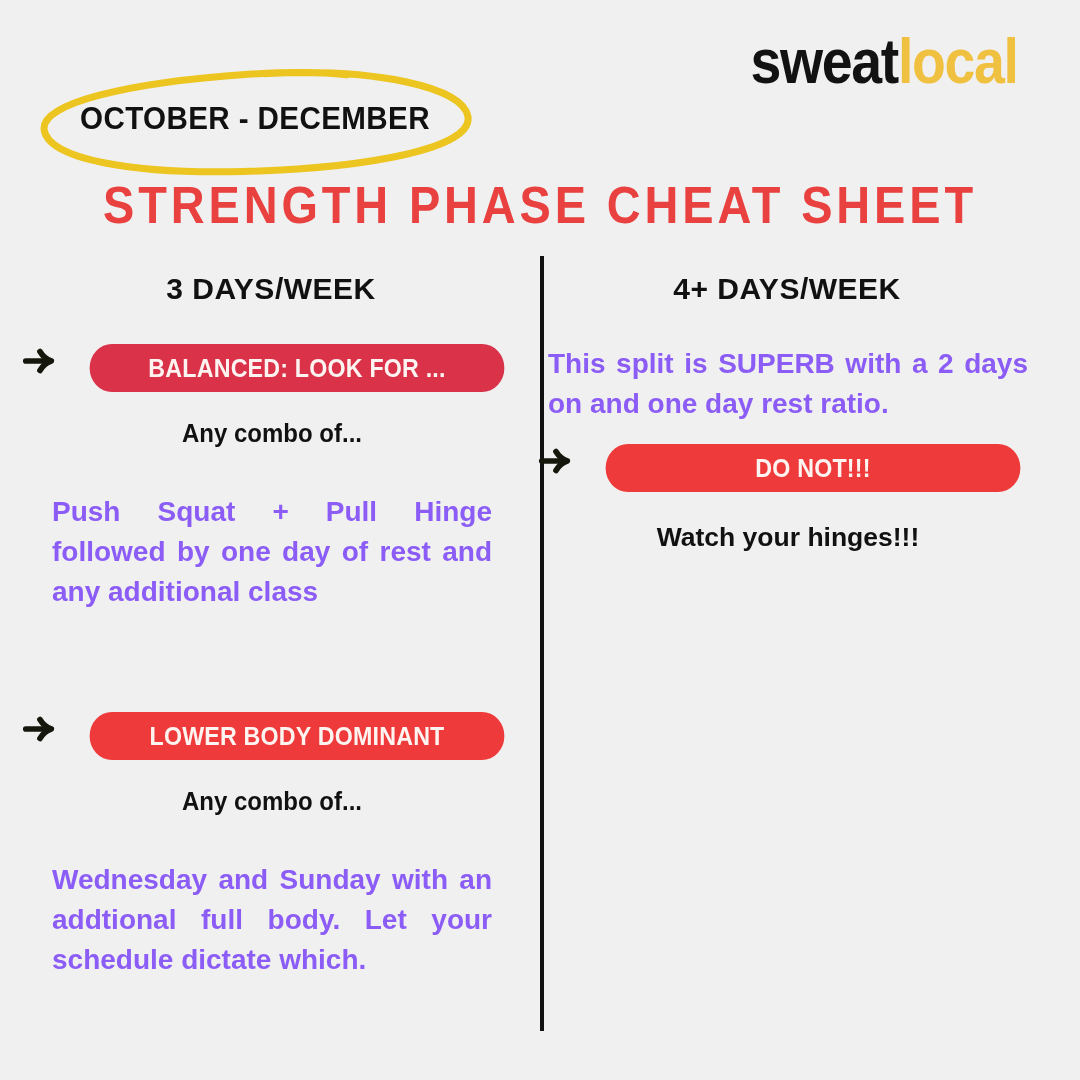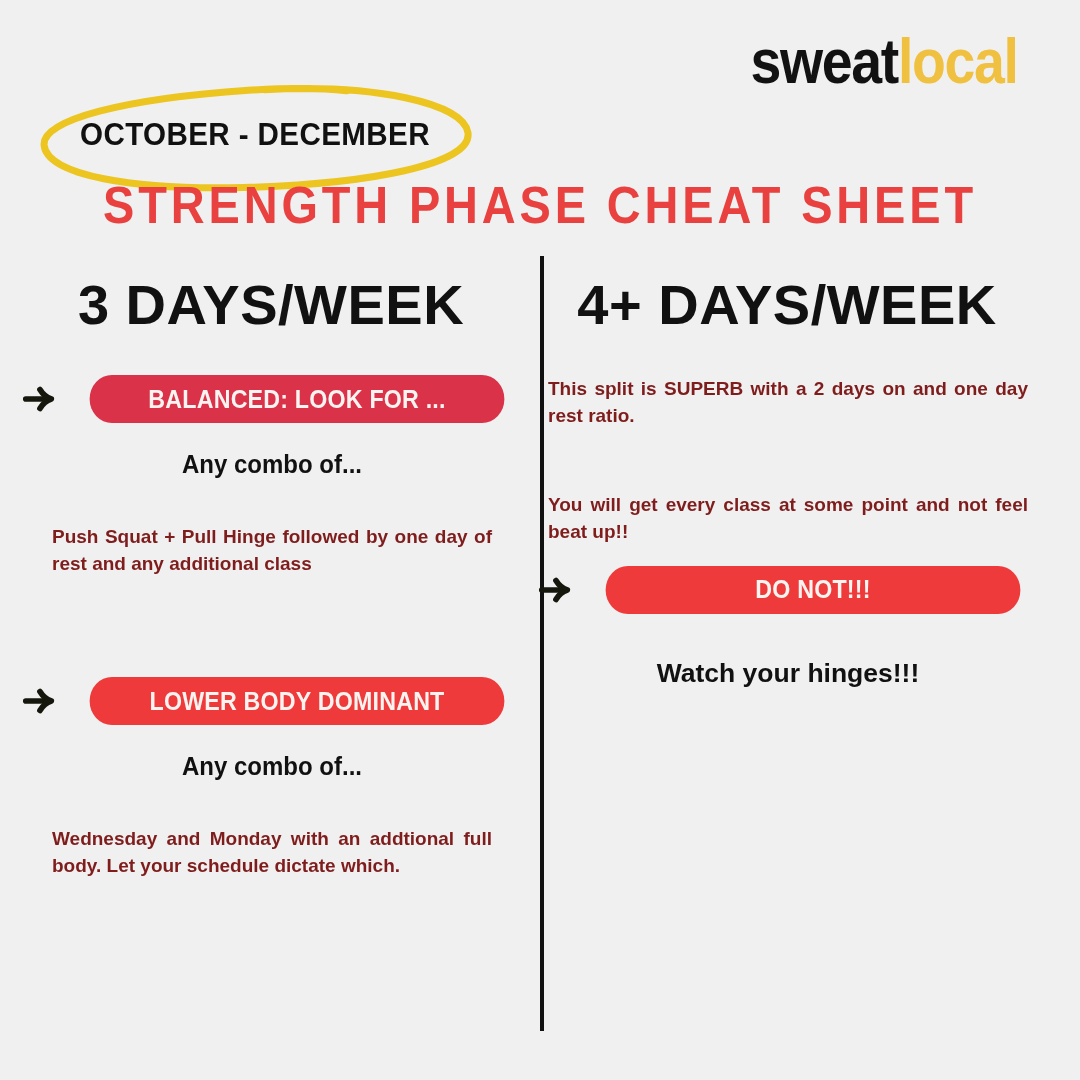--- a/index.html
+++ b/index.html
@@ -35,21 +35,21 @@
     transform-origin: right center;
     white-space: nowrap;
   }
   .logo .sweat { color: #121212; }
   .logo .local { color: #f0c040; }
 
   
   .date-wrap {
     position: absolute;
     left: 36px;
-    top: 84px;
+    top: 68px;
     width: 440px;
     height: 108px;
   }
   .date-ellipse {
     position: absolute;
     left: 0;
     top: 0;
     width: 440px;
     height: 108px;
     pointer-events: none;
@@ -96,32 +96,31 @@
   .col {
     position: absolute;
     top: 272px;
     width: 498px;
   }
   .col-left  { left: 22px; }
   .col-right { left: 538px; }
 
   .col-head {
     text-align: center;
-    font-size: 56px;
+    font-size: 30px;
     font-weight: bold;
     color: #111111;
     letter-spacing: 0.5px;
     margin: 0 0 38px 0;
     white-space: nowrap;
   }
 
   
   .pill-row {
     display: flex;
-    align-items: center;
     gap: 18px;
   }
   .arrow-icon {
     flex: 0 0 auto;
     width: 34px;
     height: 34px;
     display: block;
   }
   .pill {
     flex: 1 1 auto;
@@ -150,39 +149,39 @@
     text-align: center;
     font-size: 25px;
     font-weight: bold;
     color: #111111;
     margin-top: 27px;
     transform: scaleX(0.96);
   }
   .para {
     text-align: justify;
     text-align-last: left;
-    font-size: 19px;
-    font-weight: bold;
-    color: #7f1d1d;
+    font-size: 28px;
+    font-weight: bold;
+    color: #8b5cf6;
     line-height: 1.43;
     margin-top: 44px;
   }
   .para-tight { margin-top: 26px; }
   .para-gap { margin-top: 62px; }
 
   .left-body  { padding: 0 28px 0 30px; }
   .right-body { padding: 0 8px 0 10px; }
   .spacer-left  { height: 100px; }
   .spacer-right { height: 20px; }
   .center-note {
     text-align: center;
     font-size: 26.5px;
     font-weight: bold;
     color: #111111;
-    margin-top: 44px;
+    margin-top: 30px;
   }
 </style>
 </head>
 <body>
 
 <div class="poster">
 
   <div class="logo">
     <span class="sweat">sweat</span><span class="local">local</span>
   </div>
@@ -224,32 +223,31 @@
         <svg class="arrow-icon" viewBox="0 0 36 36">
           <path d="M4 18 H27" stroke="#15170c" stroke-width="6" stroke-linecap="round"></path>
           <path d="M19 8 C22 13 25 16 31 18 C25 20 22 23 19 28" fill="none" stroke="#15170c" stroke-width="6" stroke-linecap="round" stroke-linejoin="round"></path>
         </svg>
         <div class="pill pill-red">
           <span class="pill-label">LOWER BODY DOMINANT</span>
         </div>
       </div>
       <div class="left-body">
         <div class="sub-center">Any combo of...</div>
-        <div class="para">Wednesday and Monday with an addtional full body. Let your schedule dictate which.</div>
+        <div class="para">Wednesday and Sunday with an addtional full body. Let your schedule dictate which.</div>
       </div>
     </div>
   </div>
 
   <div class="col col-right">
     <div class="col-head">4+ DAYS/WEEK</div>
 
     <div>
       <div class="right-body">
         <div class="para para-tight">This split is SUPERB with a 2 days on and one day rest ratio.</div>
-        <div class="para para-gap">You will get every class at some point and not feel beat up!!</div>
       </div>
     </div>
 
     <div class="spacer-right"></div>
 
     <div>
       <div class="pill-row">
         <svg class="arrow-icon" viewBox="0 0 36 36">
           <path d="M4 18 H27" stroke="#15170c" stroke-width="6" stroke-linecap="round"></path>
           <path d="M19 8 C22 13 25 16 31 18 C25 20 22 23 19 28" fill="none" stroke="#15170c" stroke-width="6" stroke-linecap="round" stroke-linejoin="round"></path>

